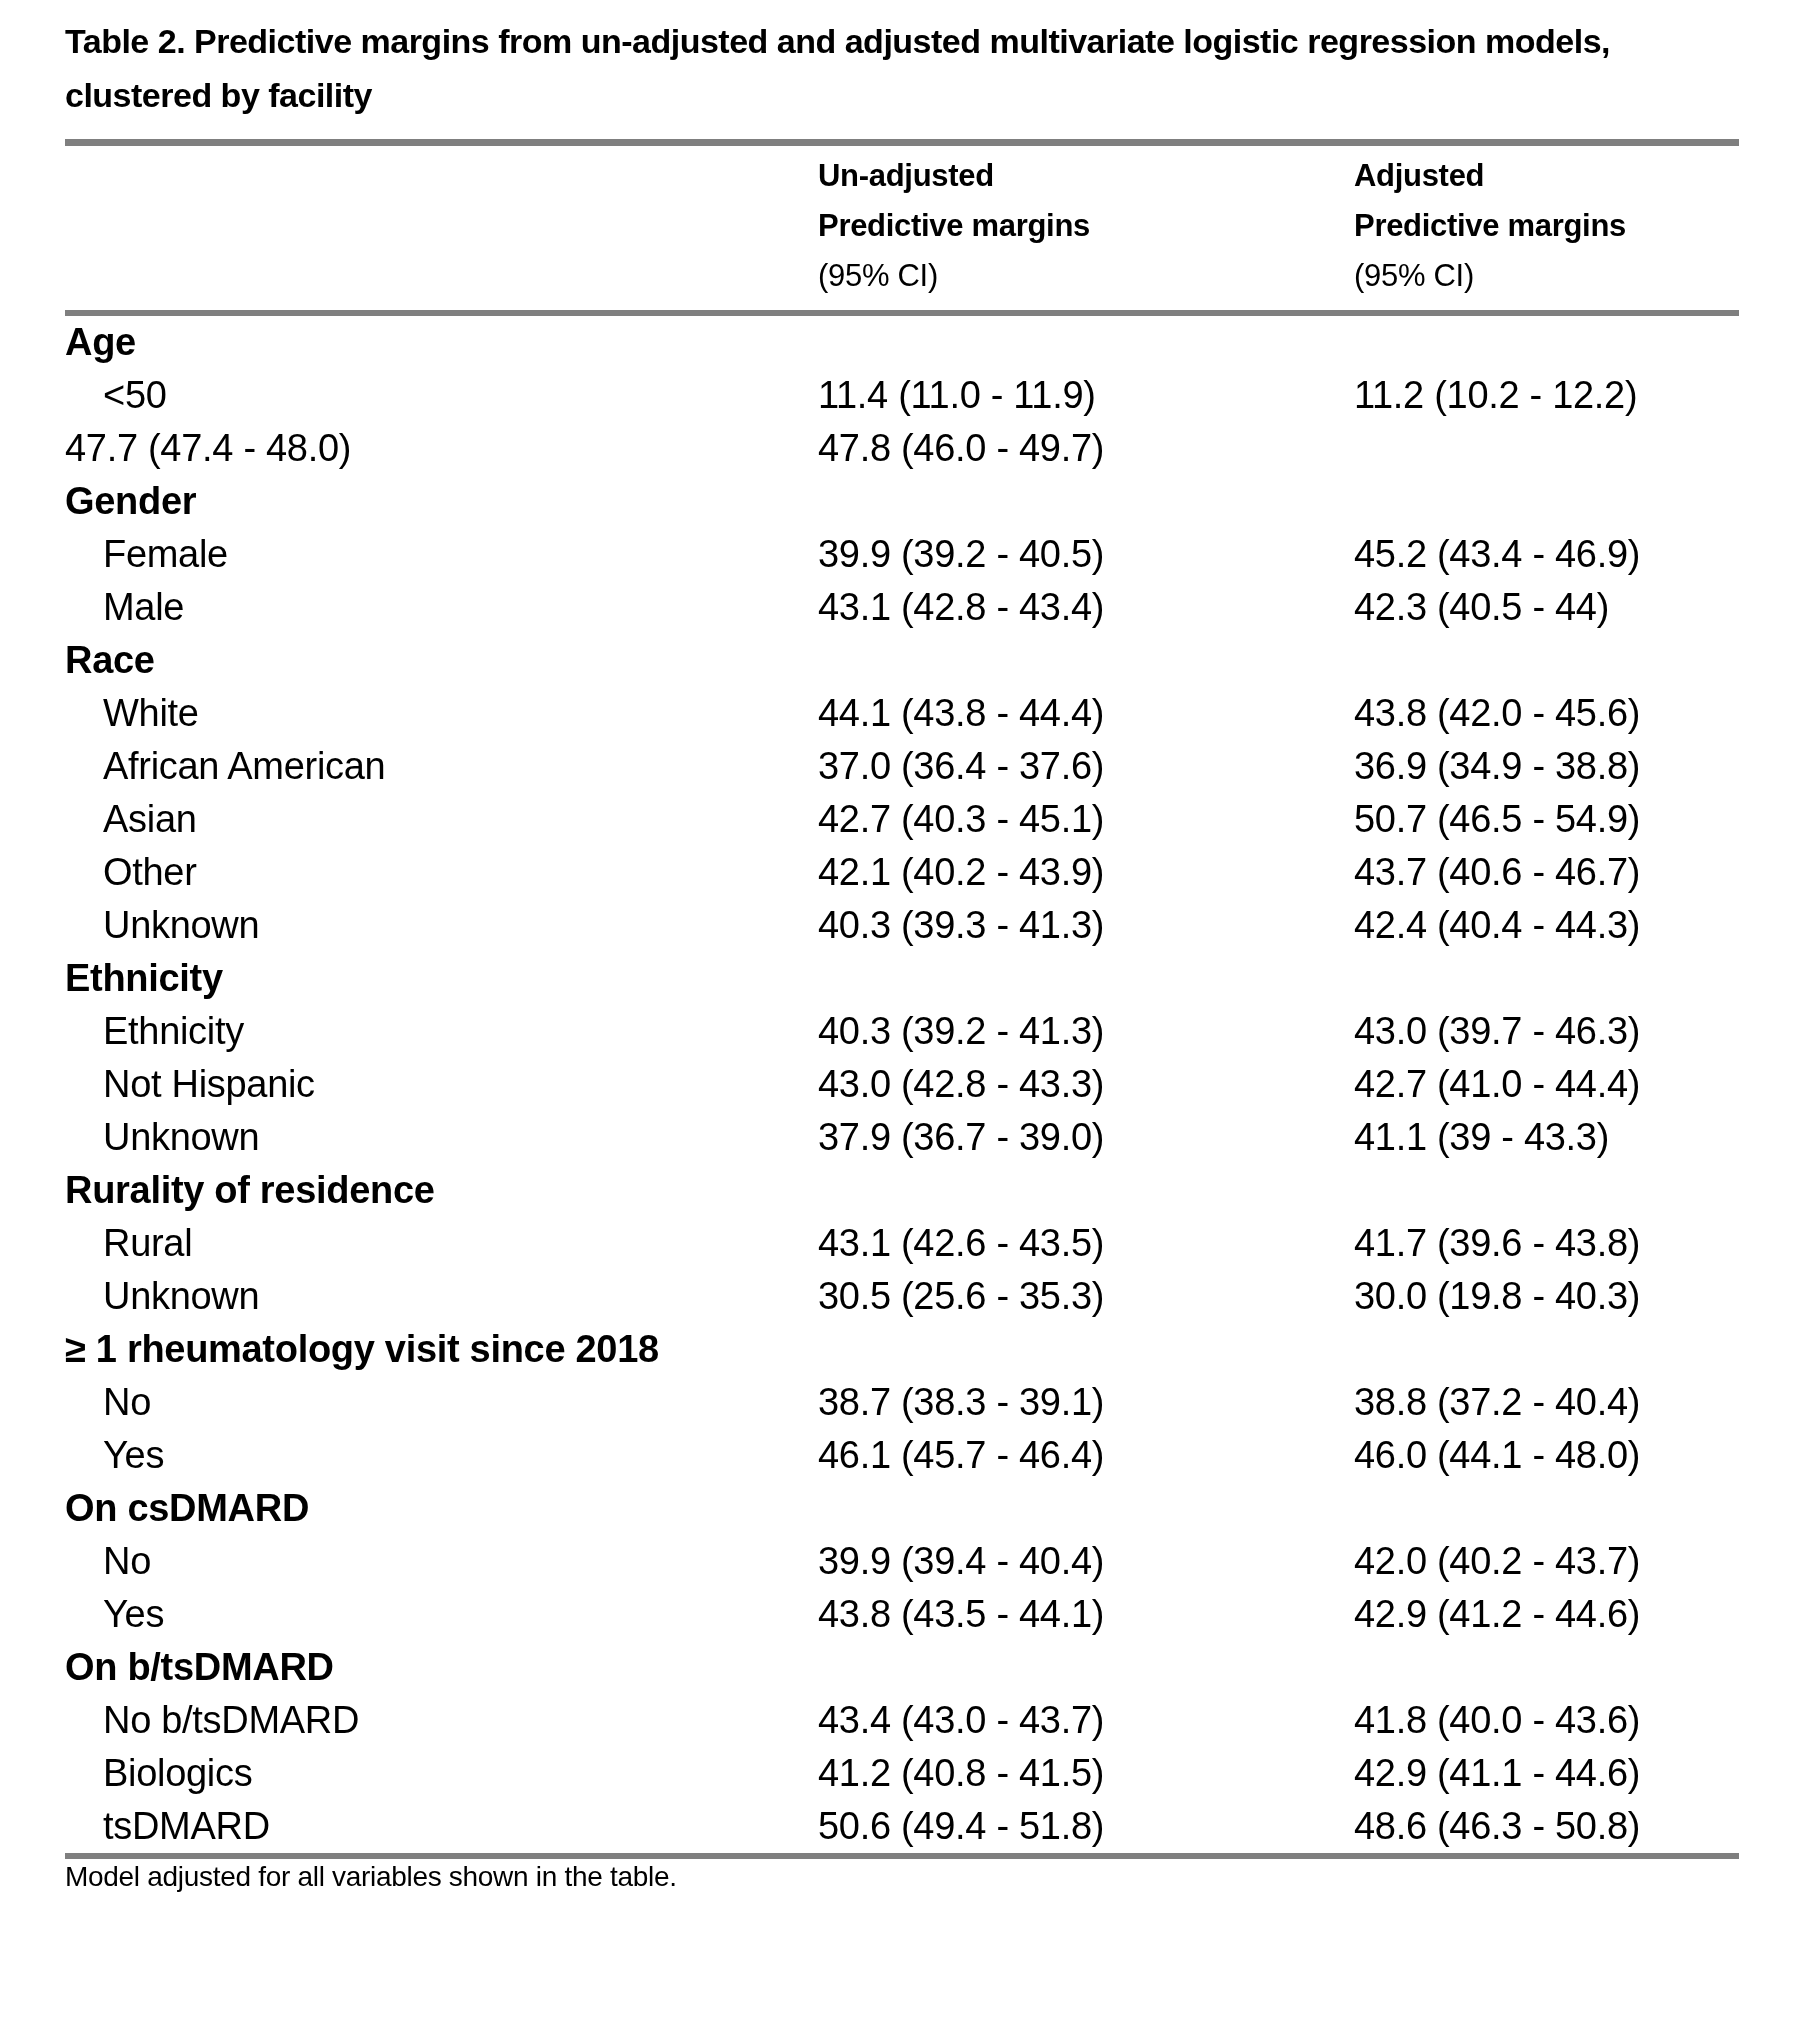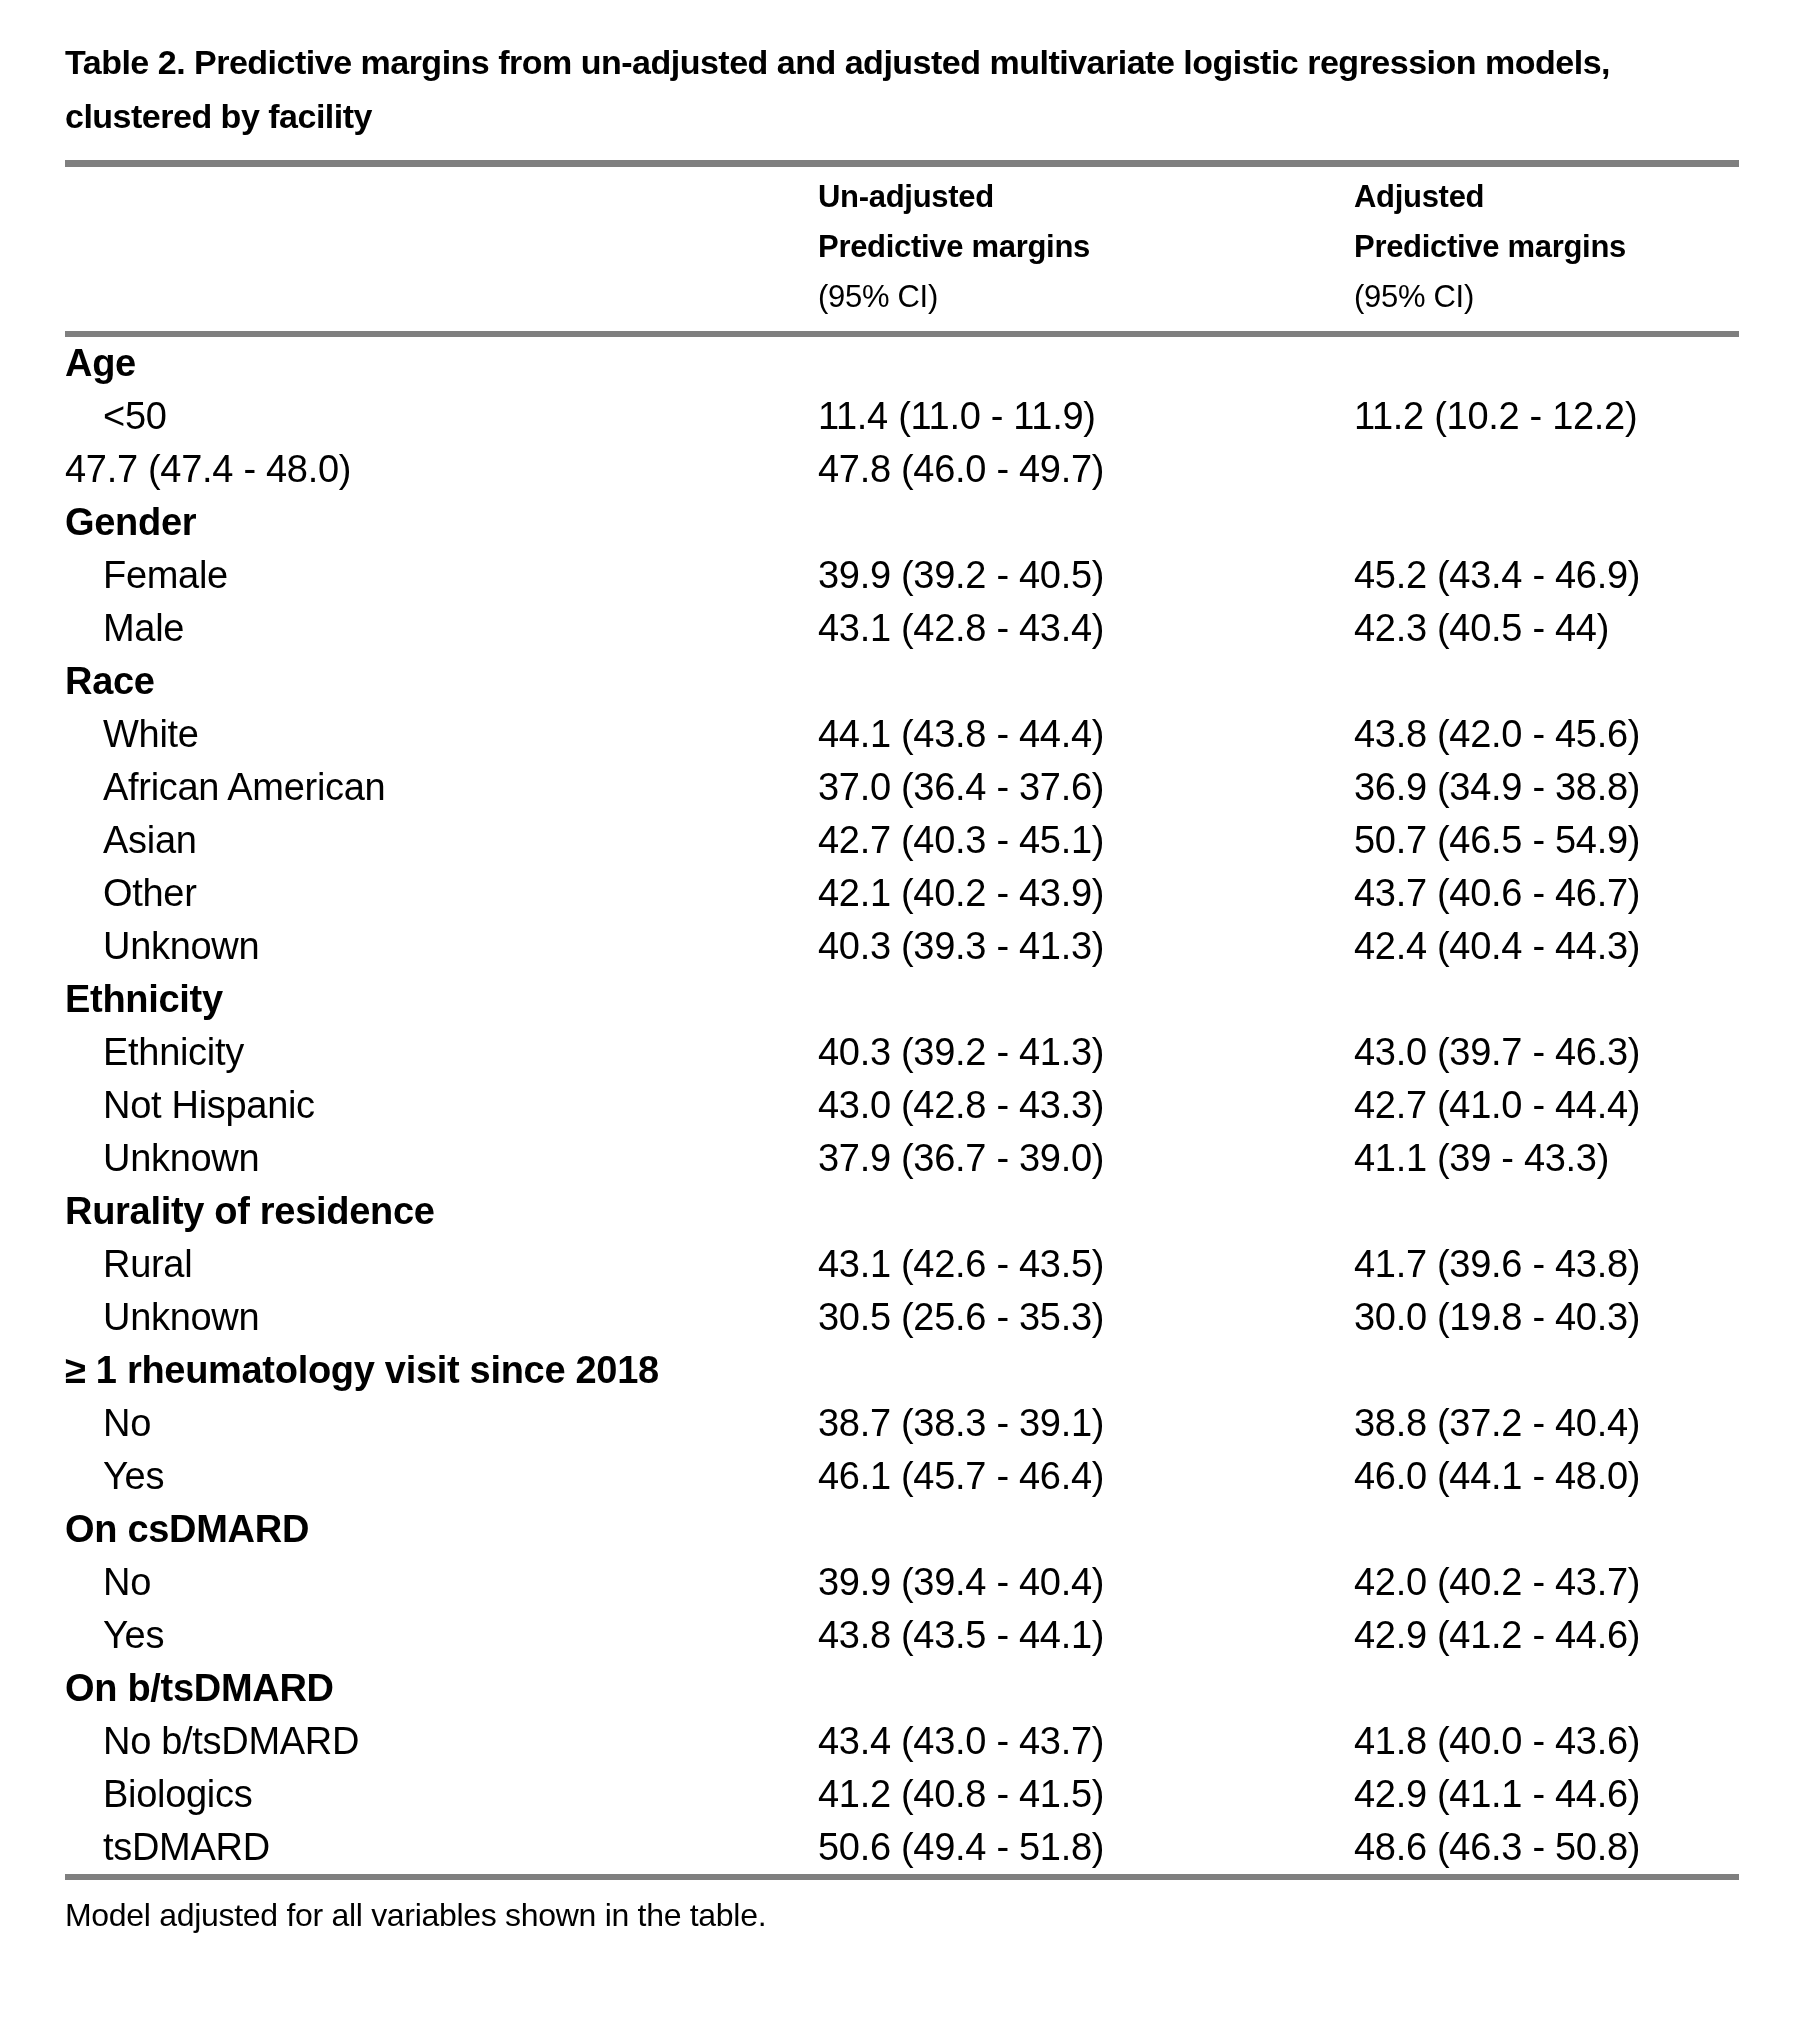--- a/index.html
+++ b/index.html
@@ -17,21 +17,21 @@
     overflow: hidden;
   }
   .content {
     position: absolute;
     left: 65px;
     top: 0;
     width: 1674px;
   }
   .title {
     margin: 0;
-    padding-top: 35px;
+    padding-top: 14px;
     font-size: 34px;
     font-weight: bold;
     line-height: 1.6;
     letter-spacing: -0.5px;
   }
   .rule {
     height: 6.4px;
     background: #7f7f7f;
     border: none;
     margin: 0;
@@ -60,22 +60,22 @@
   .cell { white-space: nowrap; }
   .section-label {
     font-weight: bold;
   }
   .item-label {
     padding-left: 38px;
     font-weight: normal;
   }
   .value { font-weight: normal; }
   .footnote {
-    margin-top: 17px;
-    font-size: 32px;
+    margin-top: 2px;
+    font-size: 28px;
     letter-spacing: -0.3px;
   }
 </style>
 </head>
 <body>
 
 <div class="page">
   <div class="content">
 
     <h1 class="title"><span>Table 2. Predictive margins from un-adjusted and adjusted multivariate logistic regression models,</span><br><span>clustered by facility</span></h1>

